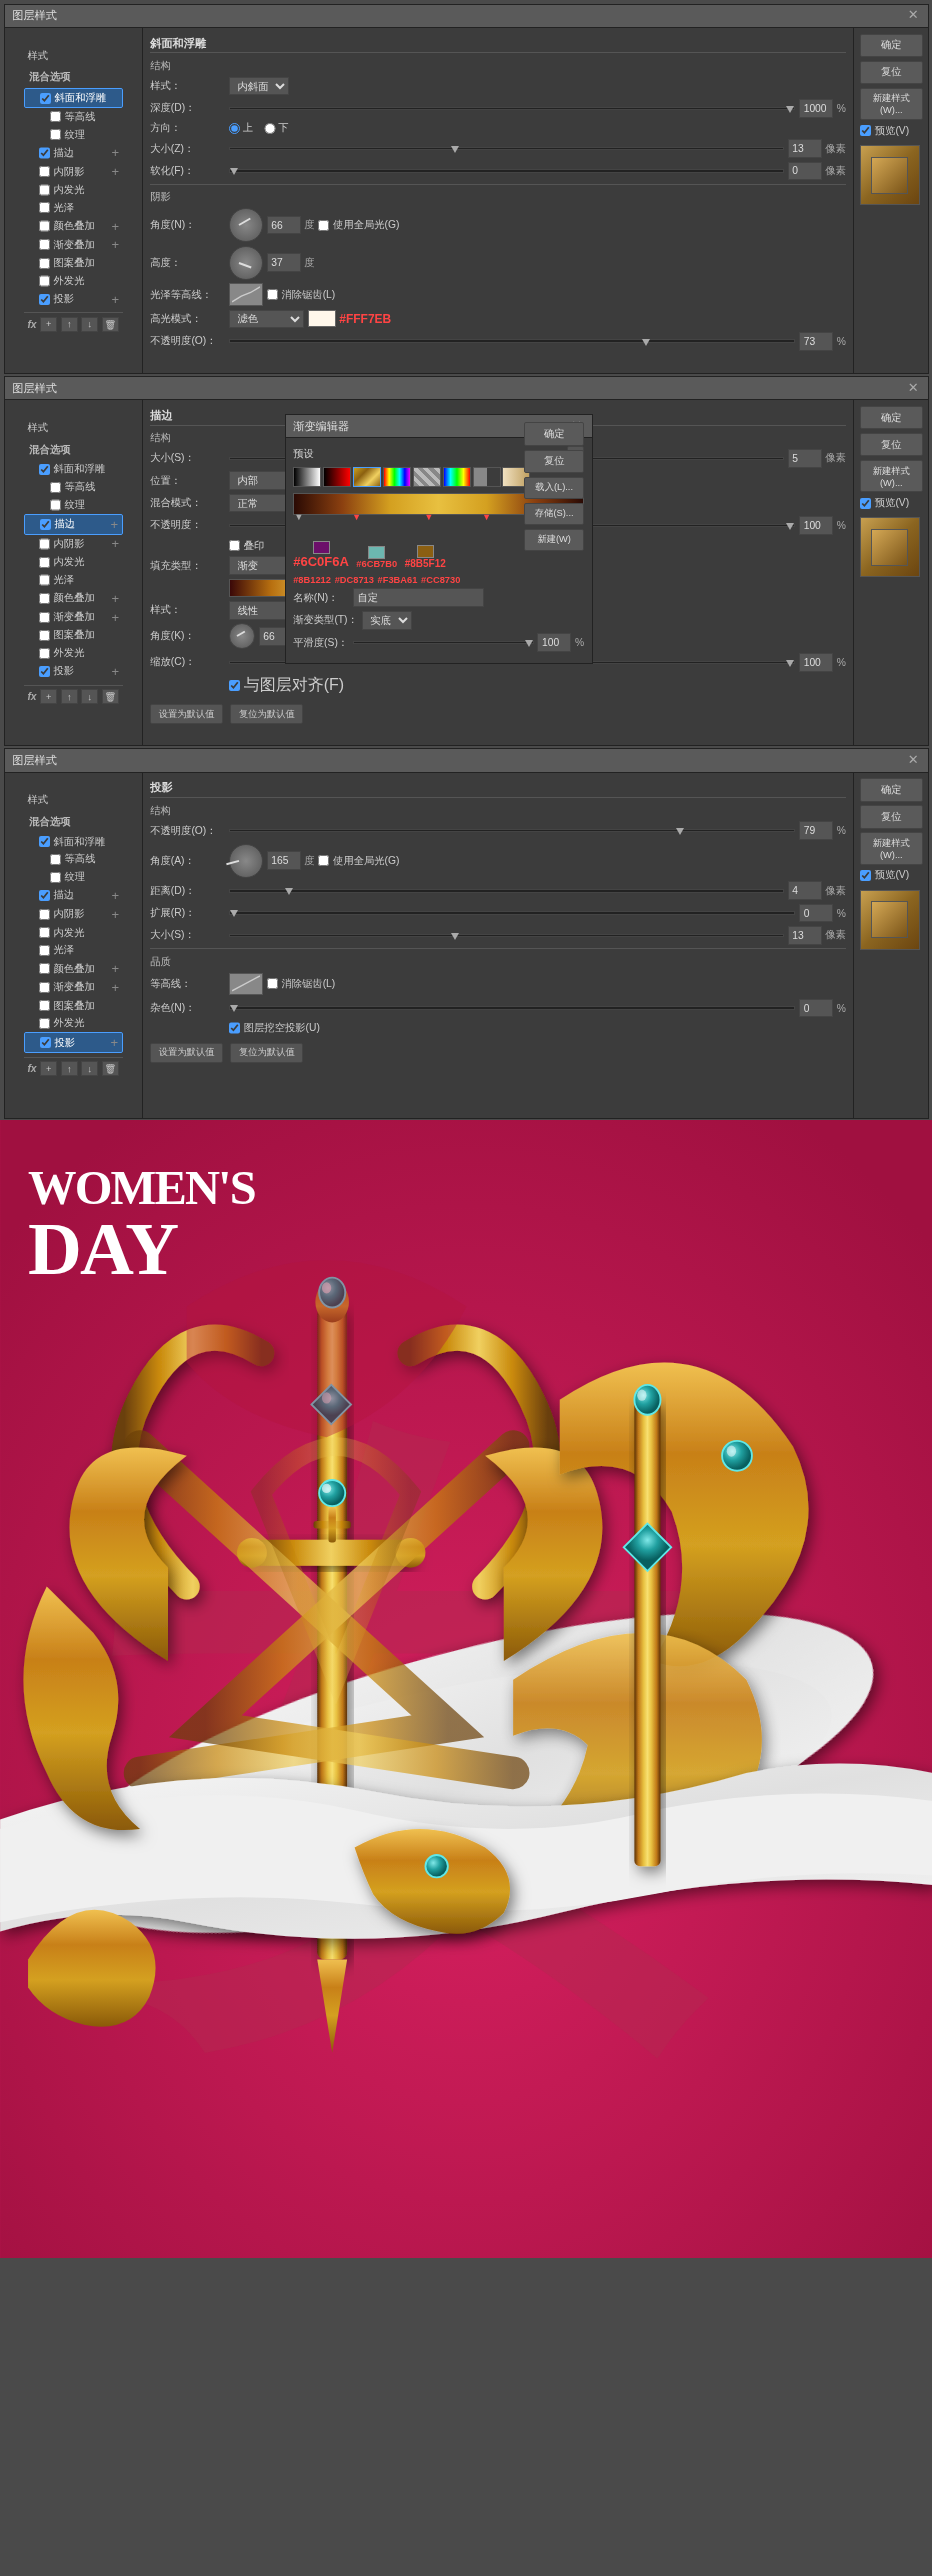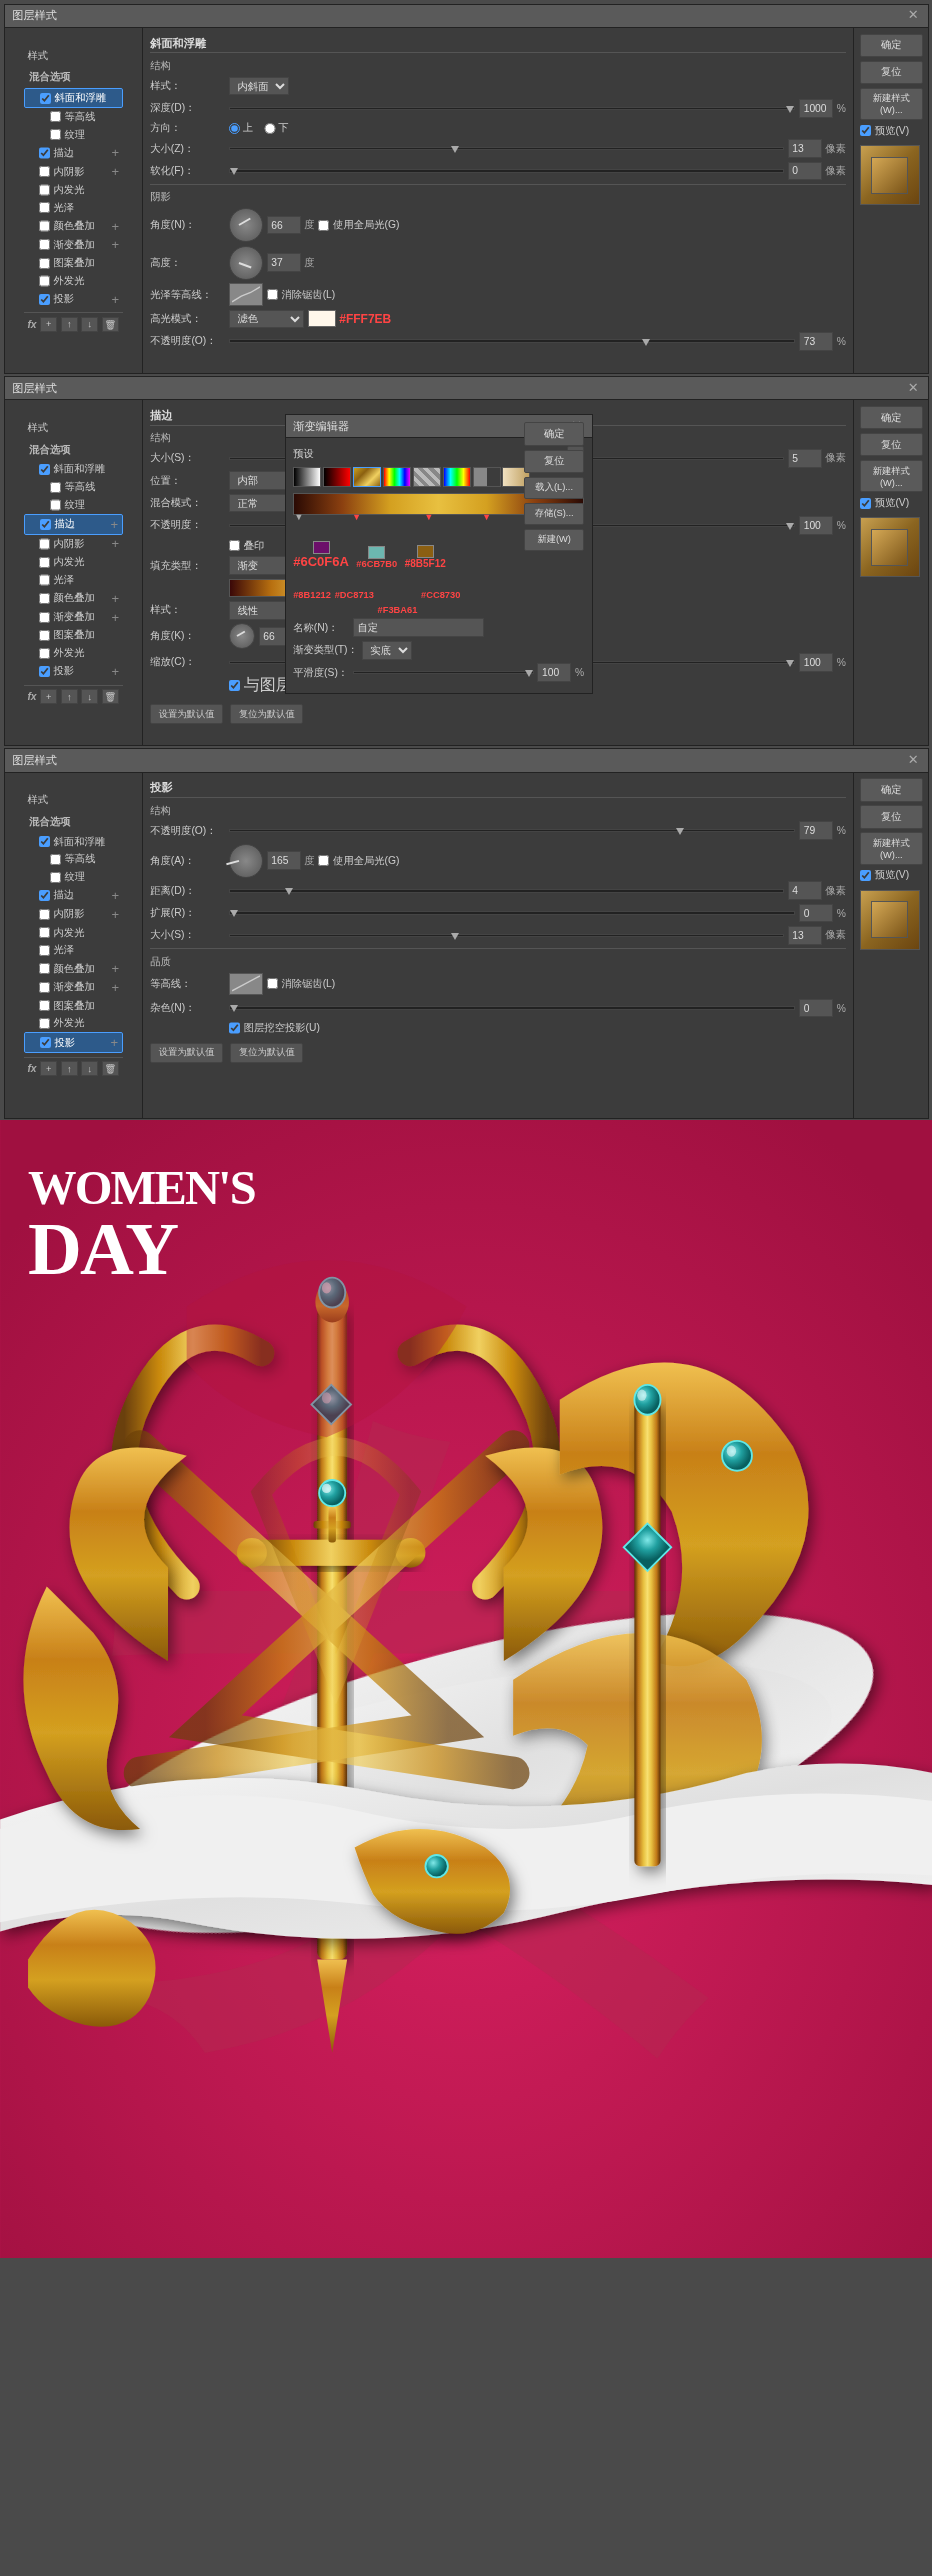--- a/index.html
+++ b/index.html
@@ -799,21 +799,21 @@
         </div>
         <div style="text-align:center;">
           <div style="width:17px;height:13px;background:#8B5F12;border:0.9px solid #888;margin:auto;"></div>
           <div class="color-tag" style="font-size:10px;">#8B5F12</div>
         </div>
       </div>
 
       <div style="display:flex; gap:3.7px; margin-bottom:3.7px; align-items:center;">
         <span class="color-tag" style="font-size:9.3px;">#8B1212</span>
         <span class="color-tag" style="font-size:9.3px;">#DC8713</span>
-        <span class="color-tag" style="font-size:9.3px;margin-top:30px;">#F3BA61</span>
+        <span class="color-tag" style="font-size:9.3px;">#F3BA61</span>
         <span class="color-tag" style="font-size:9.3px;">#CC8730</span>
       </div>
 
       <div class="form-row">
         <span class="form-label-sm">名称(N)：</span>
         <input class="form-input" style="width: 131px;" value="自定">
       </div>
 
       <div class="form-row">
         <span class="form-label-sm">渐变类型(T)：</span>

